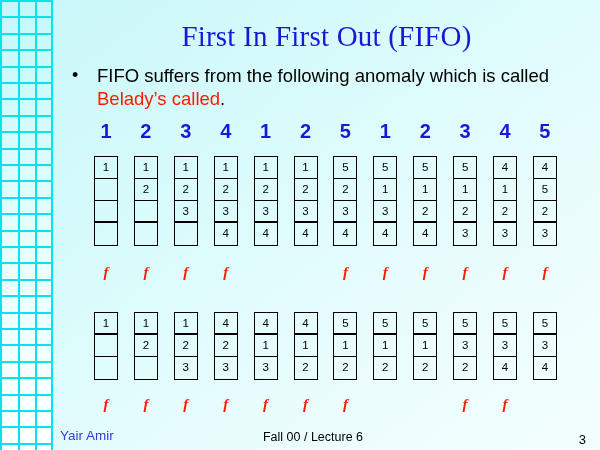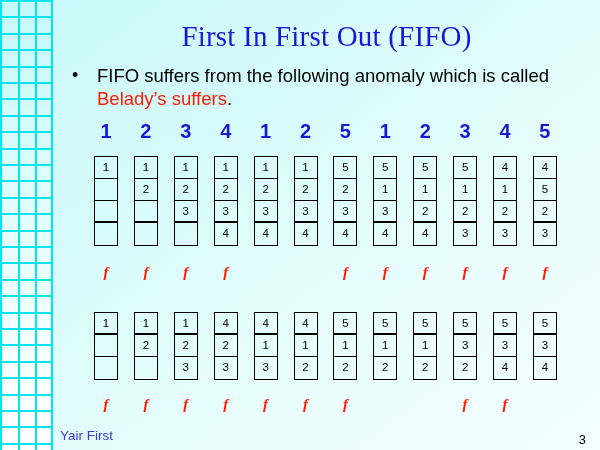--- a/index.html
+++ b/index.html
@@ -147,21 +147,21 @@
 
 <div id="slide">
 
   <div id="grid-strip"></div>
   <div id="grid-strip-edge"></div>
 
   <div id="title">First In First Out (FIFO)</div>
 
   <div id="bullet-block">
     <span class="bullet-mark">•</span>
-    <span class="bullet-text"><span>FIFO suffers from the following anomaly which is called </span><span class="hl-red">Belady’s suffers</span><span>.</span></span>
+    <span class="bullet-text"><span>FIFO suffers from the following anomaly which is called </span><span class="hl-red">Belady’s called</span><span>.</span></span>
   </div>
 
   <div id="refstring">
       <div class="ref-cell" style="left: 0px;">1</div>
       <div class="ref-cell" style="left: 39.9px;">2</div>
       <div class="ref-cell" style="left: 79.8px;">3</div>
       <div class="ref-cell" style="left: 119.7px;">4</div>
       <div class="ref-cell" style="left: 159.6px;">1</div>
       <div class="ref-cell" style="left: 199.5px;">2</div>
       <div class="ref-cell" style="left: 239.4px;">5</div>
@@ -326,16 +326,17 @@
       <div class="fault-mark" style="left: 39.9px;">f</div>
       <div class="fault-mark" style="left: 79.8px;">f</div>
       <div class="fault-mark" style="left: 119.7px;">f</div>
       <div class="fault-mark" style="left: 159.6px;">f</div>
       <div class="fault-mark" style="left: 199.5px;">f</div>
       <div class="fault-mark" style="left: 239.4px;">f</div>
       <div class="fault-mark" style="left: 359.1px;">f</div>
       <div class="fault-mark" style="left: 399px;">f</div>
     </div>
 
-  <div id="footer-author">Yair First</div>
+  <div id="footer-author">Yair Amir</div>
+  <div id="footer-center">Fall 00 / Lecture 6</div>
   <div id="footer-page">3</div>
 
 </div>
 
 </body></html>

